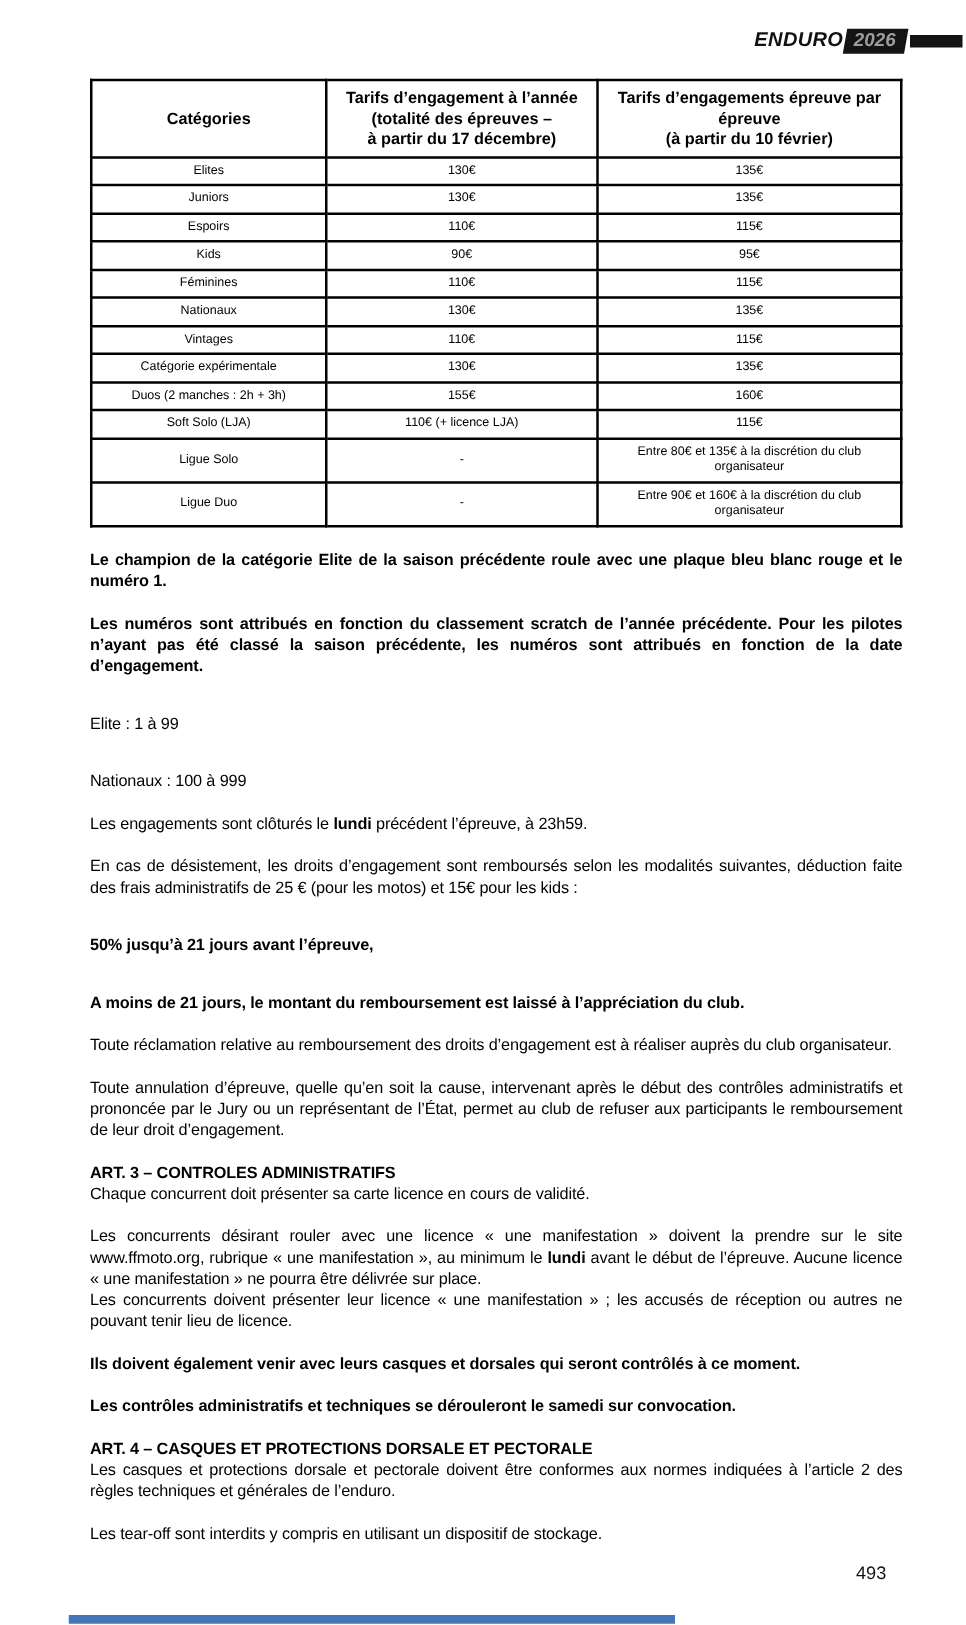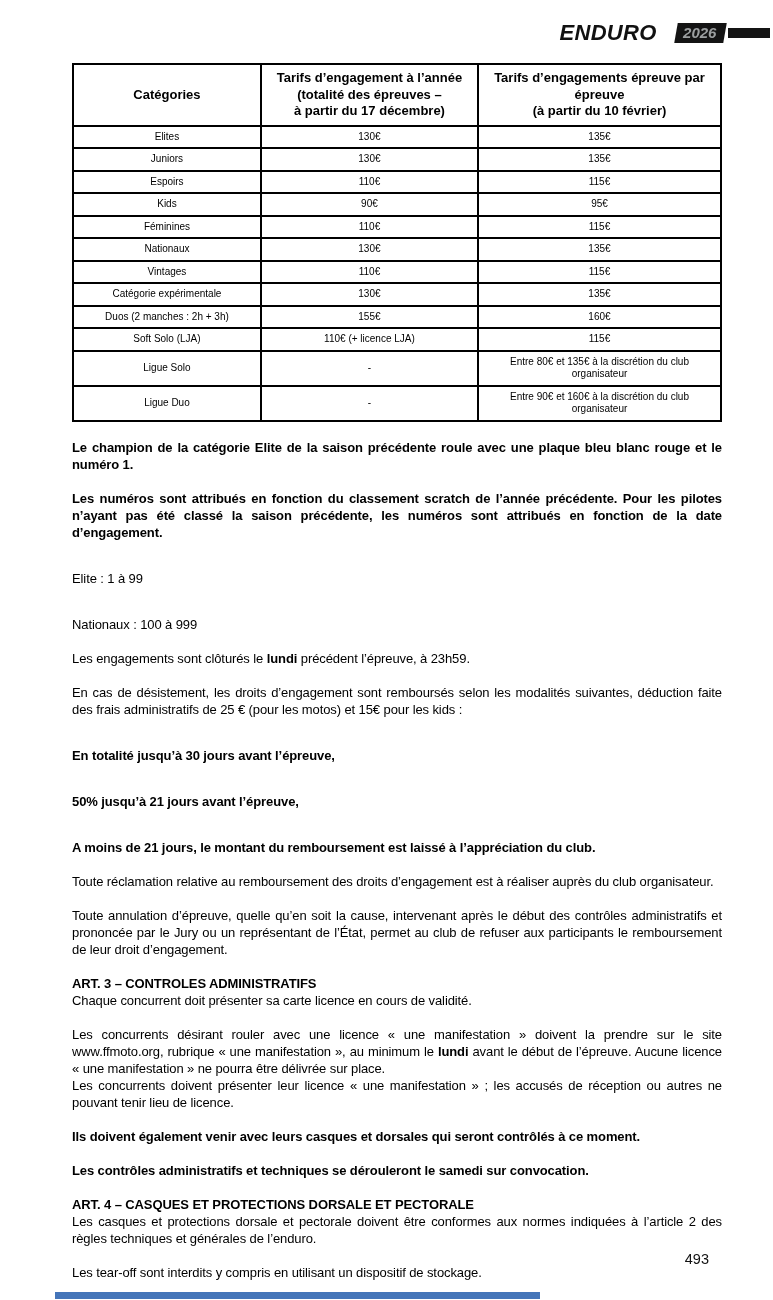--- a/index.html
+++ b/index.html
@@ -8,22 +8,22 @@
     background:#ffffff; overflow:hidden;
     font-family:"Liberation Sans", sans-serif; color:#000;
   }
   
   .logo {
     position:absolute; top:23px; left:72px; width:698px; height:20px;
     display:flex; align-items:center;
   }
   .logo .spacer { flex:1; }
   .brand {
-    font-style:italic; font-weight:bold; font-size:22px; letter-spacing:.3px;
-    color:#111; padding-right:19px; line-height:1;
+    font-style:italic; font-weight:bold; font-size:16px; letter-spacing:.3px;
+    color:#111; padding-right:1px; line-height:1;
   }
   .yearbox {
     background:#141414; color:#9c9fa0; font-style:italic; font-weight:bold;
     font-size:15px; line-height:1; padding:2px 9px 3px 7px;
     transform:skewX(-10deg);
   }
   .yearbox span { display:inline-block; transform:skewX(10deg); }
   .headbar { width:42px; height:10px; background:#141414; margin-left:3px; }
   
   .content { position:absolute; left:72px; top:0; width:650px; }
@@ -161,21 +161,20 @@
     <div class="para">
       <span class="b">Les numéros sont attribués en fonction du classement scratch de l’année précédente. Pour les pilotes n’ayant pas été classé la saison précédente, les numéros sont attribués en fonction de la date d’engagement.</span>
       <div class="line">Elite : 1 à 99</div>
       <div class="line">Nationaux : 100 à 999</div>
     </div>
 
     <p class="para rich"><span>Les engagements sont clôturés le </span><b>lundi</b><span> précédent l’épreuve, à 23h59.</span></p>
 
     <div class="para">
       <span>En cas de désistement, les droits d’engagement sont remboursés selon les modalités suivantes, déduction faite des frais administratifs de 25 € (pour les motos) et 15€ pour les kids :</span>
-      <div class="line b">En totalité jusqu’à 30 jours avant l’épreuve,</div>
       <div class="line b">50% jusqu’à 21 jours avant l’épreuve,</div>
       <div class="line b">A moins de 21 jours, le montant du remboursement est laissé à l’appréciation du club.</div>
     </div>
 
     <p class="para">Toute réclamation relative au remboursement des droits d’engagement est à réaliser auprès du club organisateur.</p>
 
     <p class="para">Toute annulation d’épreuve, quelle qu’en soit la cause, intervenant après le début des contrôles administratifs et prononcée par le Jury ou un représentant de l’État, permet au club de refuser aux participants le remboursement de leur droit d’engagement.</p>
 
     <div class="heading">ART. 3 – CONTROLES ADMINISTRATIFS</div>
     <p class="para tight">Chaque concurrent doit présenter sa carte licence en cours de validité.</p>

